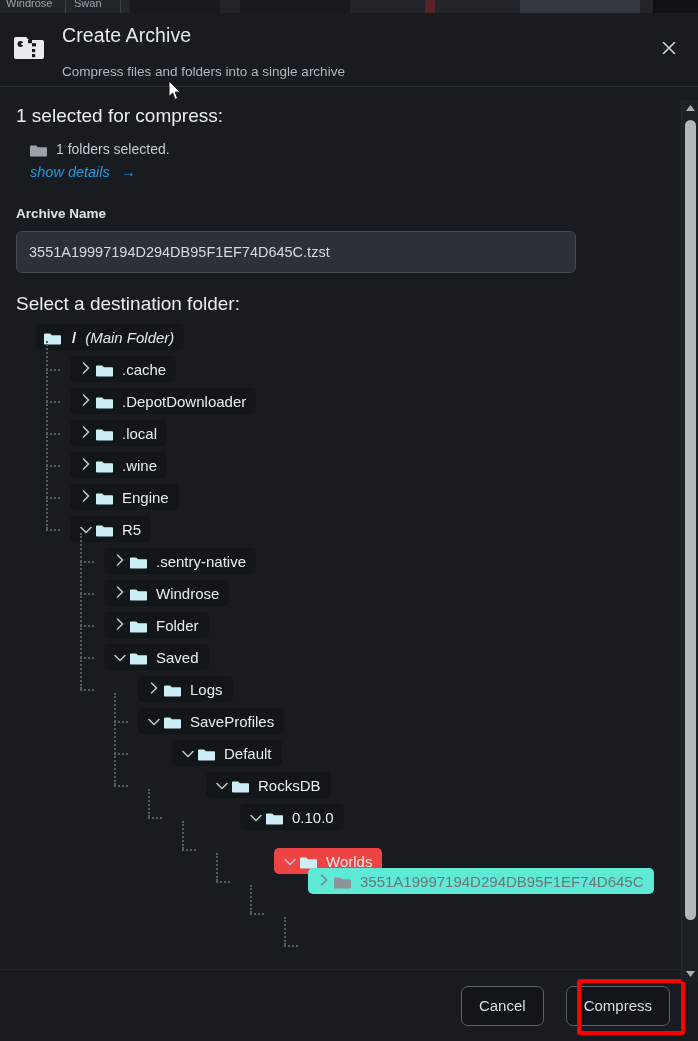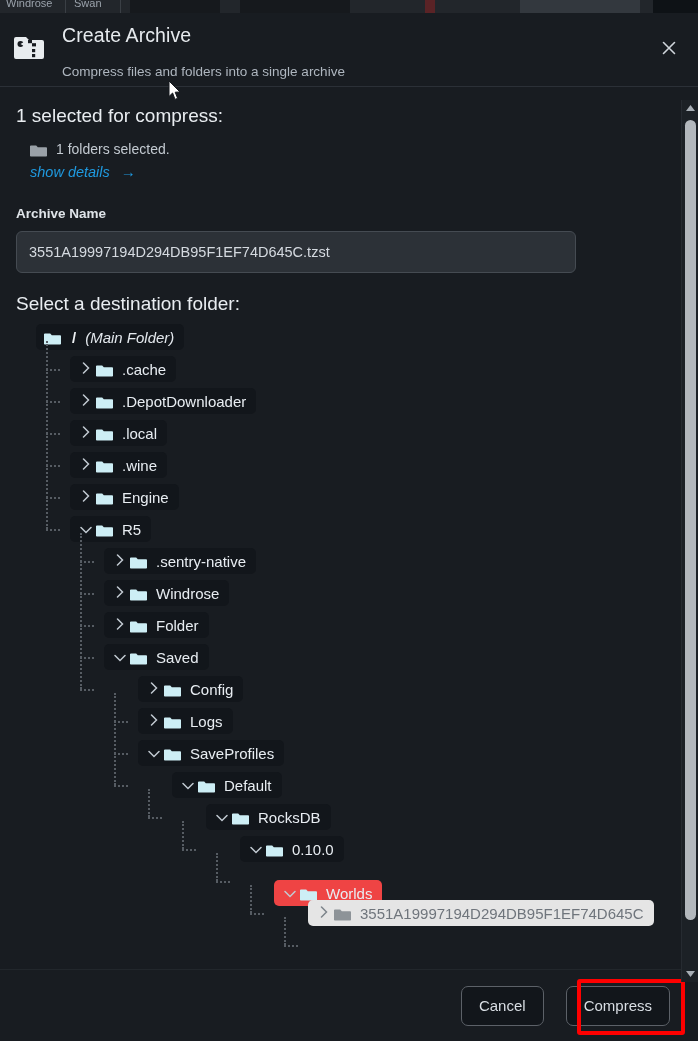--- a/index.html
+++ b/index.html
@@ -109,21 +109,21 @@
     display: flex; align-items: center;
   }
   .pill {
     display: inline-flex; align-items: center; gap: 0px;
     height: 26px; border-radius: 5px;
     background: #12161b; padding: 0 10px 0 6px;
     cursor: pointer; white-space: nowrap;
   }
   .pill.root { background:#12161b; padding-left:8px; }
   .pill.sel { background: #ef4444; margin-top: 24px; }
-  .pill.dis { background: #e5e5e5; cursor: default; }
+  .pill.dis { background: #5eead4; cursor: default; }
   .chev {
     width: 20px; text-align: center; color: #b9c1c9;
     font-size: 14px; line-height: 1; flex: 0 0 20px;
   }
   .fi-tree { width: 17px; height: 13px; margin-right: 9px; flex: 0 0 17px; }
   .tlabel { font-size: 15px; color: #e8edf2; }
   .pill.dis .tlabel { color: #6f757c; }
   .pill.root .slash { font-size: 15px; color: #eceff2; font-weight: bold; margin: 0 9px 0 2px; }
   .pill.root .main { font-size: 15px; color: #e3e8ed; font-style: italic; }
 
@@ -352,31 +352,20 @@
           </div>
           <div class="trow">
             <div class="pill" style="margin-left: 88px;">
               <span class="chev"><svg width="12" height="8" viewBox="0 0 12 8">
                   <path d="M1 1.5 L6 6.5 L11 1.5" fill="none" stroke="#c2cad2" stroke-width="1.5" stroke-linecap="round"></path>
                 </svg></span>
               <span class="fi-tree"><svg width="17" height="13" viewBox="0 0 17 13">
                   <path d="M0.8 1.6 h5.4 l1.6 1.7 h8.4 a0.9 0.9 0 0 1 0.9 0.9 v7.3 a0.9 0.9 0 0 1 -0.9 0.9 h-15.4 a0.9 0.9 0 0 1 -0.9 -0.9 v-9 a0.9 0.9 0 0 1 0.9 -0.9 z" fill="#cdeef5"></path>
                 </svg></span>
               <span class="tlabel">Saved</span>
-            </div>
-          </div>
-          <div class="trow">
-            <div class="pill" style="margin-left: 122px;">
-              <span class="chev"><svg width="8" height="12" viewBox="0 0 8 12">
-                  <path d="M1.5 1 L6.5 6 L1.5 11" fill="none" stroke="#c2cad2" stroke-width="1.5" stroke-linecap="round"></path>
-                </svg></span>
-              <span class="fi-tree"><svg width="17" height="13" viewBox="0 0 17 13">
-                  <path d="M0.8 1.6 h5.4 l1.6 1.7 h8.4 a0.9 0.9 0 0 1 0.9 0.9 v7.3 a0.9 0.9 0 0 1 -0.9 0.9 h-15.4 a0.9 0.9 0 0 1 -0.9 -0.9 v-9 a0.9 0.9 0 0 1 0.9 -0.9 z" fill="#cdeef5"></path>
-                </svg></span>
-              <span class="tlabel">Config</span>
             </div>
           </div>
           <div class="trow">
             <div class="pill" style="margin-left: 122px;">
               <span class="chev"><svg width="8" height="12" viewBox="0 0 8 12">
                   <path d="M1.5 1 L6.5 6 L1.5 11" fill="none" stroke="#c2cad2" stroke-width="1.5" stroke-linecap="round"></path>
                 </svg></span>
               <span class="fi-tree"><svg width="17" height="13" viewBox="0 0 17 13">
                   <path d="M0.8 1.6 h5.4 l1.6 1.7 h8.4 a0.9 0.9 0 0 1 0.9 0.9 v7.3 a0.9 0.9 0 0 1 -0.9 0.9 h-15.4 a0.9 0.9 0 0 1 -0.9 -0.9 v-9 a0.9 0.9 0 0 1 0.9 -0.9 z" fill="#cdeef5"></path>
                 </svg></span>

